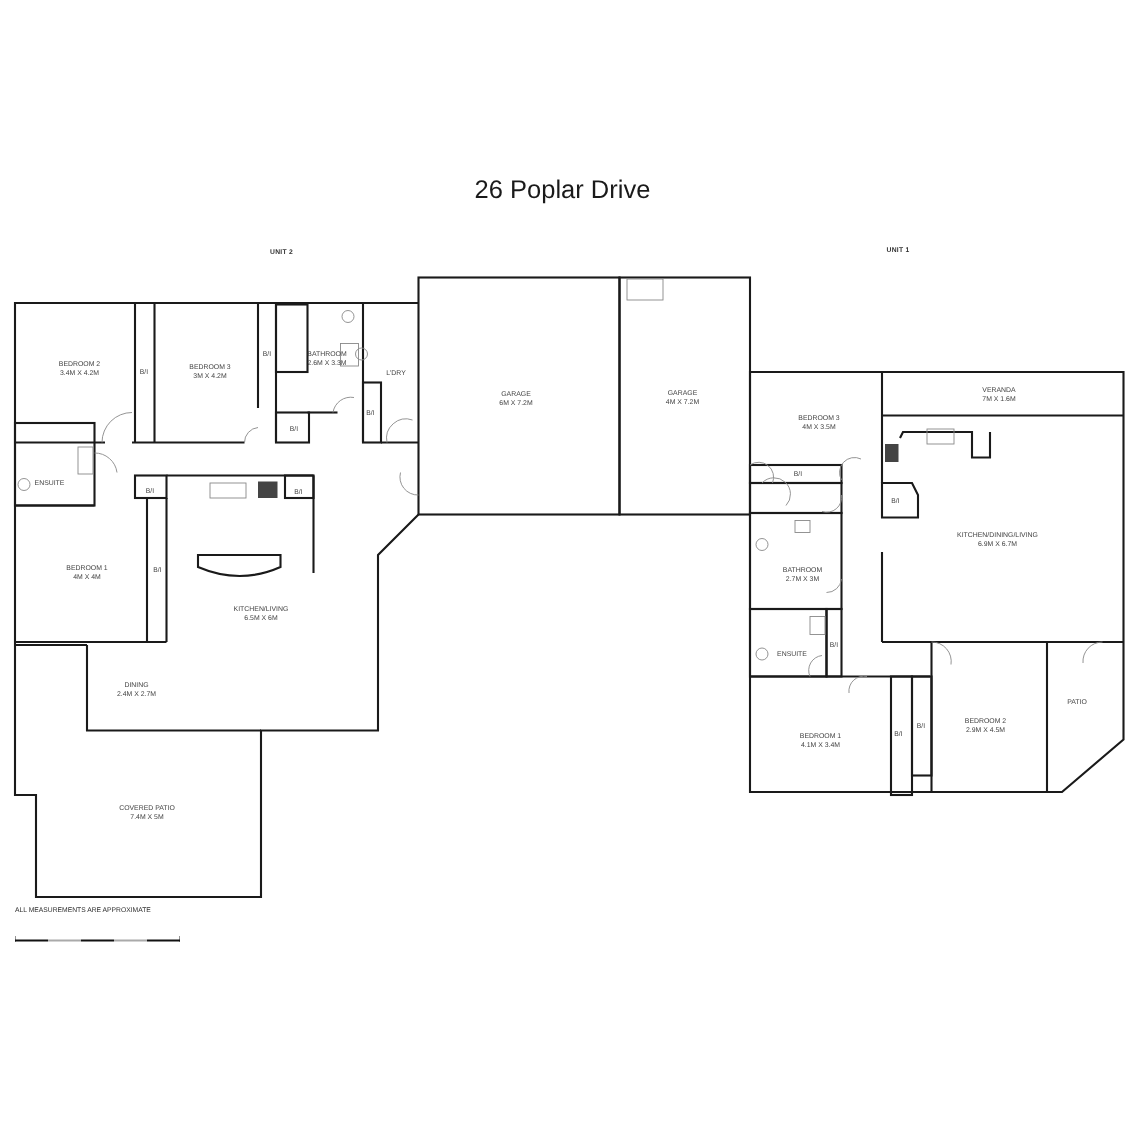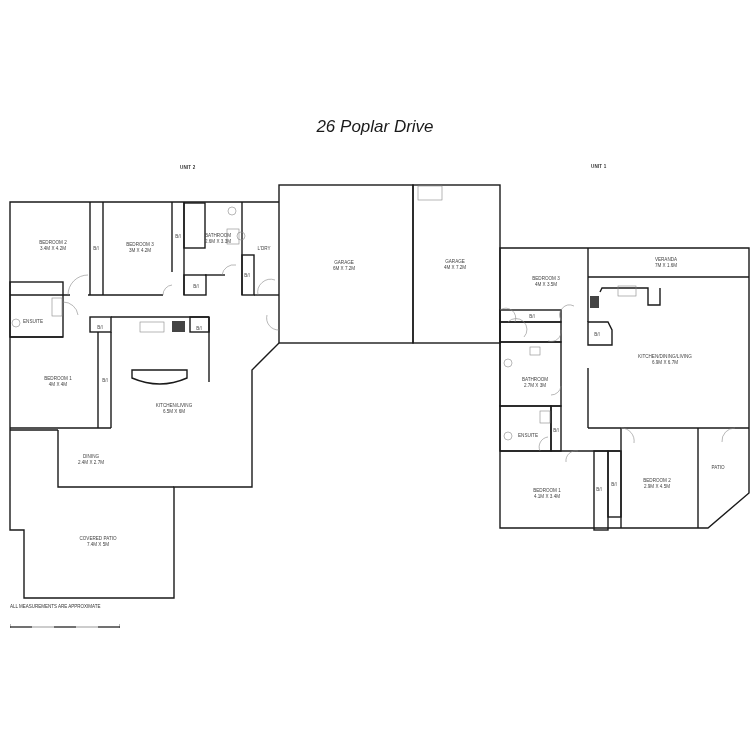--- a/index.html
+++ b/index.html
@@ -1,17 +1,17 @@
 <!DOCTYPE html>
 <html><head>
 <meta charset="utf-8">
 <style>
   html, body { margin: 0; padding: 0; background: #ffffff; }
   body { width: 750px; height: 750px; position: relative; overflow: hidden; font-family: "Liberation Sans", sans-serif; }
-  .title { position: absolute; left: 0; width: 750px; top: 117px; text-align: center; font-size: 17px; color: #1a1a1a; font-style: italic; }
+  .title { position: absolute; left: 0; width: 750px; top: 117px; text-align: center; font-size: 17px; color: #1a1a1a; }
   .unit-label { position: absolute; font-size: 4.5px; color: #333; font-weight: bold; letter-spacing: 0.2px; }
   svg.plan { position: absolute; left: 0; top: 0; }
   .room-label { position: absolute; font-size: 4.6px; color: #444; text-align: center; line-height: 6px; transform: translateX(-50%); white-space: nowrap; }
   .room-label span { display: block; }
   .small-label { position: absolute; font-size: 4.5px; color: #444; transform: translate(-50%, -50%); white-space: nowrap; }
   .note { position: absolute; left: 10px; top: 604px; font-size: 4.5px; color: #333; }
   .scale { position: absolute; left: 10px; top: 620px; width: 110px; height: 10px; }
 </style>
 </head>
 <body>

